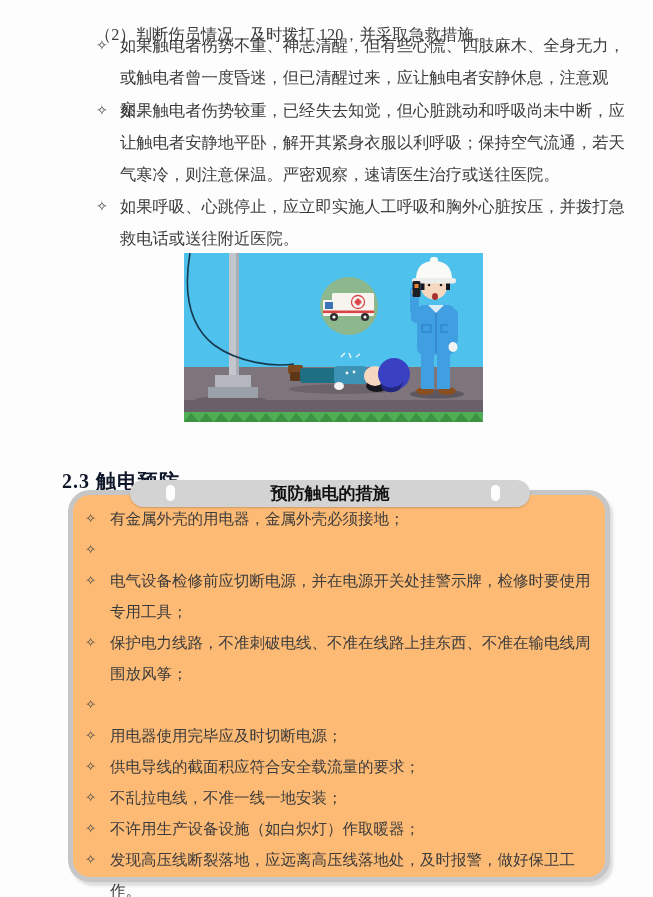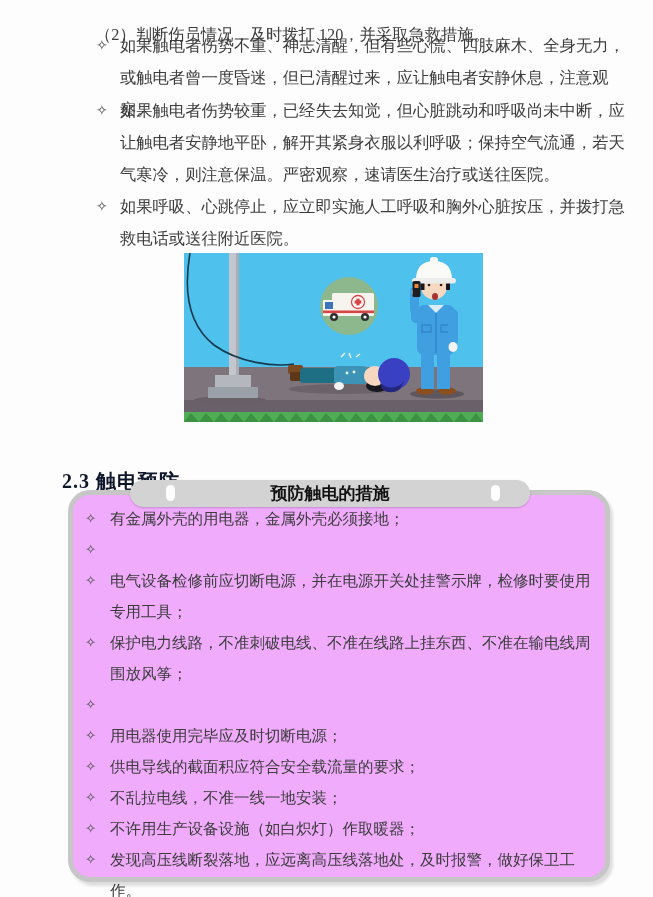--- a/index.html
+++ b/index.html
@@ -22,21 +22,21 @@
   #fa1{top:30px}
   #fa2{top:95px}
   #fa3{top:191px}
   .illus{position:absolute;left:184px;top:253px;width:299px;height:169px;}
   .heading{
     position:absolute;left:62px;top:451px;
     font-size:20px;font-weight:bold;color:#0f172a;letter-spacing:1px;
   }
   .mbox{
     position:absolute;left:68px;top:490px;width:532px;height:382px;
-    border:5px solid #c6c6c6;border-radius:22px;background:#f0abfc;
+    border:5px solid #c6c6c6;border-radius:22px;background:#fdba74;
     box-shadow:3px 4px 3px rgba(0,0,0,.13);
   }
   .banner{
     position:absolute;top:-15px;left:calc(50% - 9px);transform:translateX(-50%);
     width:400px;height:27px;background:#d3d3d3;border-radius:14px;
     text-align:center;font-weight:bold;font-size:17px;line-height:27px;color:#111;
     box-shadow:0 1px 2px rgba(0,0,0,.18);z-index:2;
   }
   .notch{position:absolute;top:5px;width:9px;height:16px;border-radius:4.5px;background:#fdfdfd;}
   .notch.l{left:36px}

